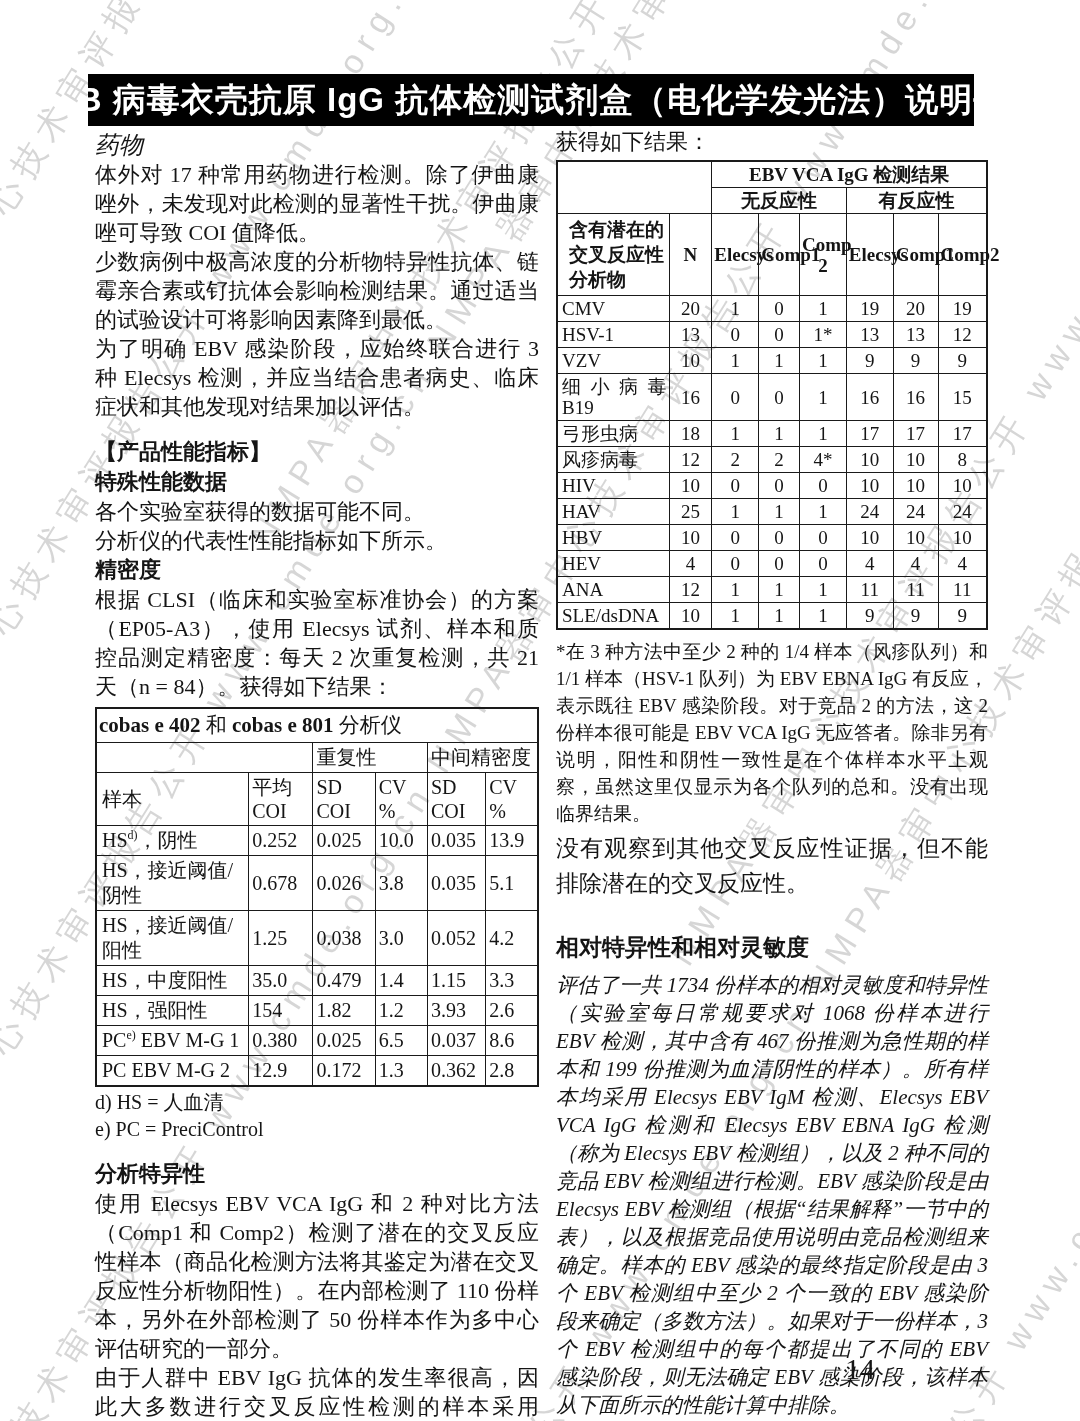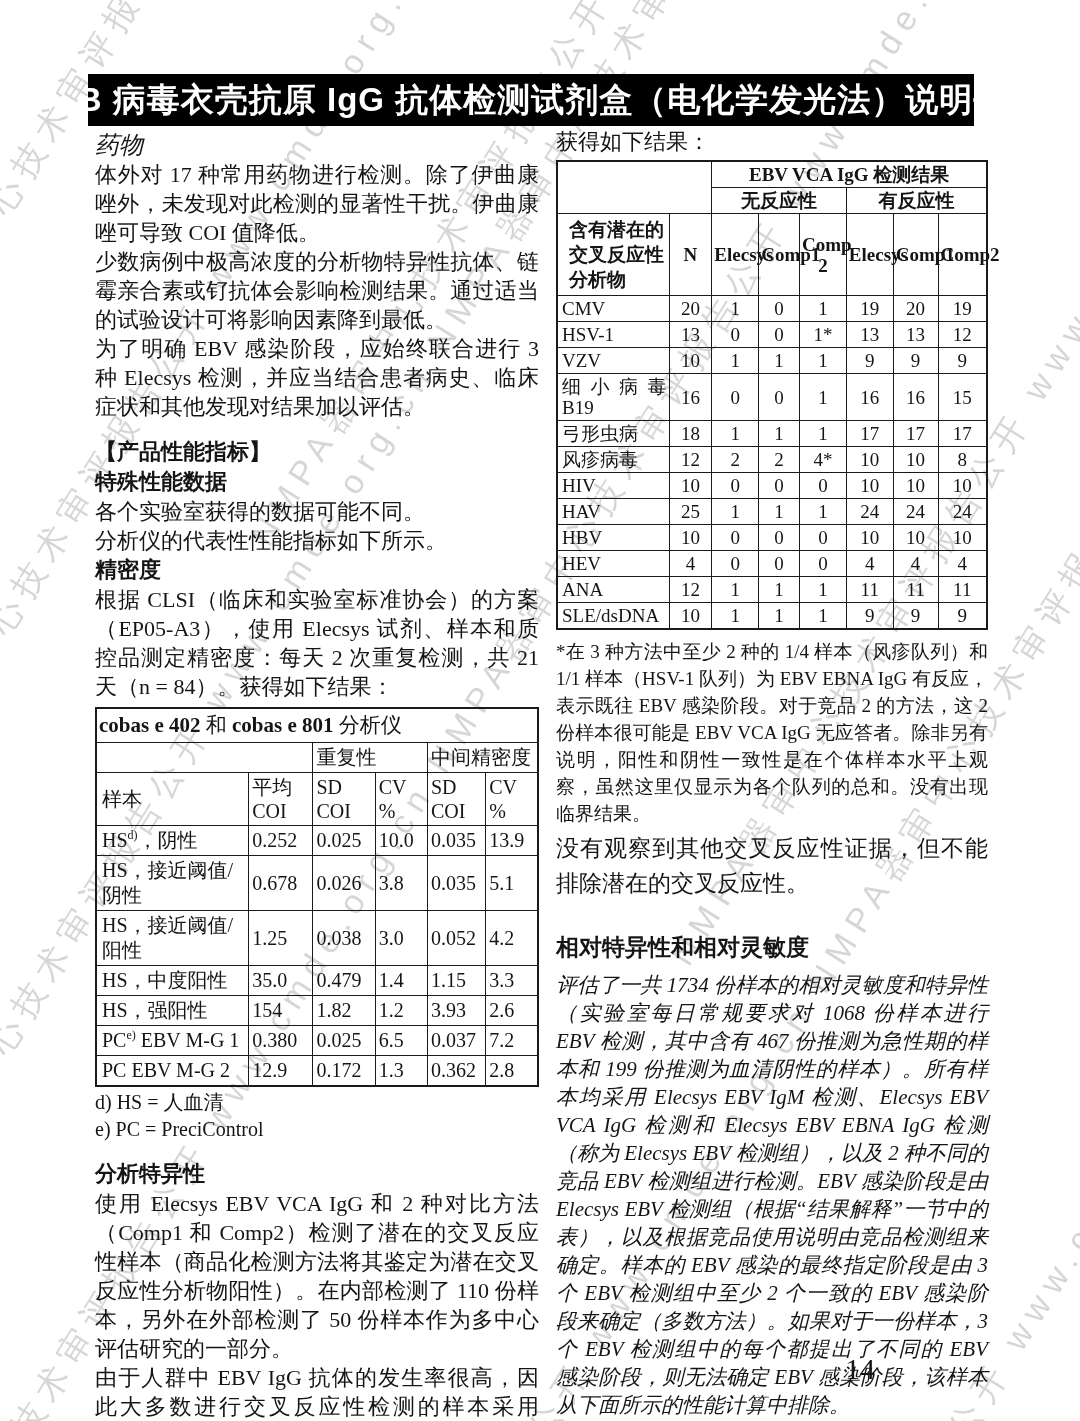--- a/index.html
+++ b/index.html
@@ -177,21 +177,21 @@
             <td>1.2</td>
             <td>3.93</td>
             <td>2.6</td>
           </tr>
           <tr>
             <td class="sample"><span>PC</span><sup>e)</sup><span> EBV M-G 1</span></td>
             <td>0.380</td>
             <td>0.025</td>
             <td>6.5</td>
             <td>0.037</td>
-            <td>7.2</td>
+            <td>8.6</td>
           </tr>
           <tr>
             <td class="sample"><span>PC EBV M-G 2</span></td>
             <td>12.9</td>
             <td>0.172</td>
             <td>1.3</td>
             <td>0.362</td>
             <td>2.8</td>
           </tr>
         </tbody>

